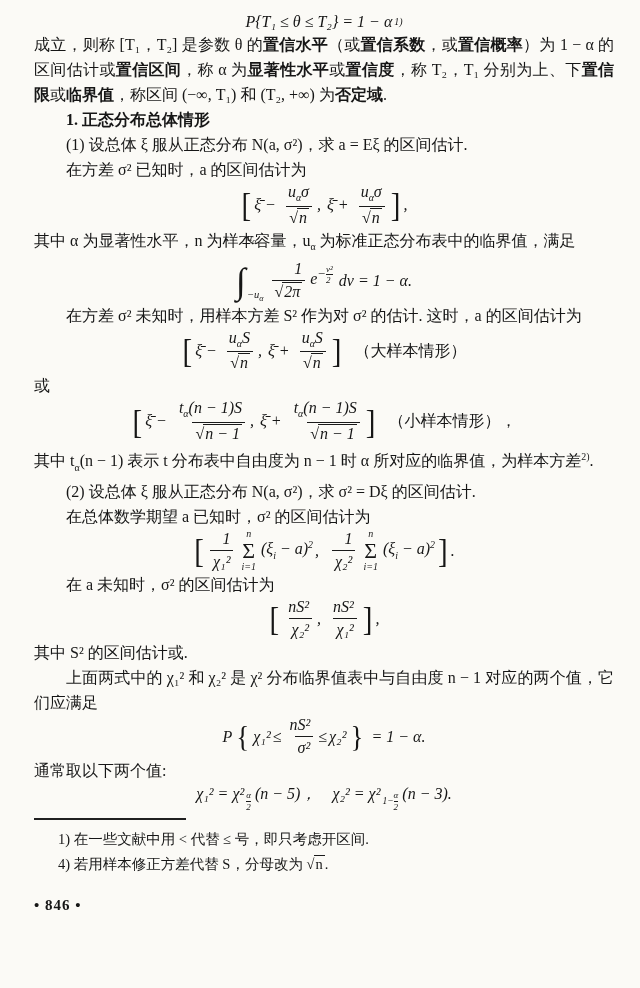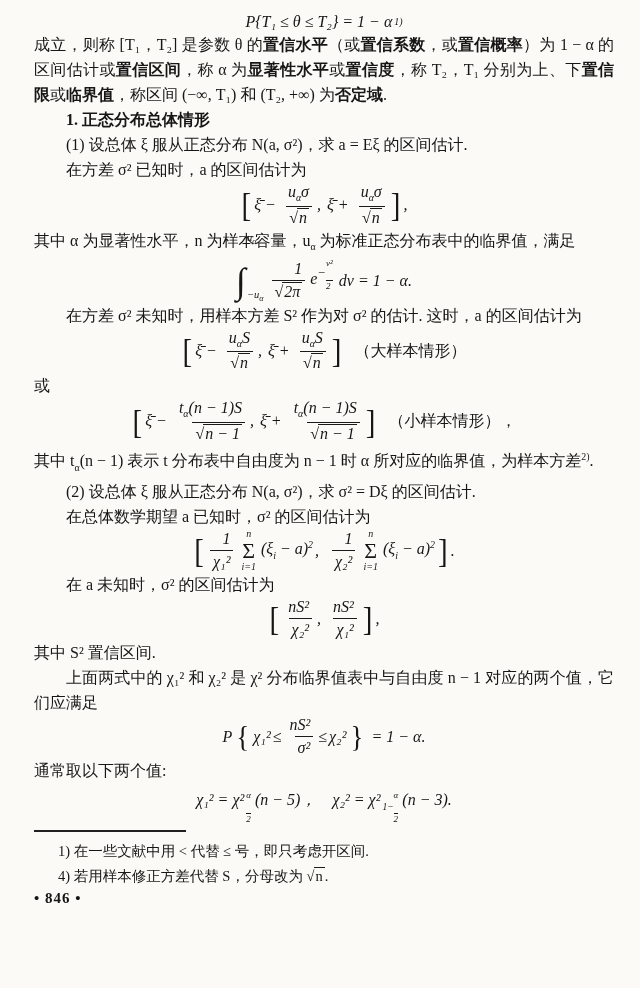--- a/index.html
+++ b/index.html
@@ -37,30 +37,30 @@
 
   .integral { display: inline-flex; align-items: center; margin-right: 3px; }
   .int-sign { font-size: 36px; line-height: 0.9; font-style: normal; }
   .int-lims { display: inline-flex; flex-direction: column; justify-content: flex-end; height: 44px; font-size: 10.5px; line-height: 1; margin-left: 1px; gap: 44px; }
   .int-lims sub { font-size: 8px; }
 
   .sum { display: inline-flex; flex-direction: column; align-items: center; font-size: 10px; line-height: 1.05; margin: 0 3px; }
   .sum-sign { font-size: 22px; line-height: 1; font-style: normal; }
 
   .exp { position: relative; top: -0.5em; font-size: 0.8em; white-space: nowrap; }
-  .tfrac { display: inline-flex; flex-direction: column; align-items: stretch; text-align: left; font-size: 9px; line-height: 1.15; vertical-align: middle; gap: 12px; }
+  .tfrac { display: inline-flex; flex-direction: column; align-items: stretch; text-align: left; font-size: 9px; line-height: 1.15; vertical-align: middle; }
   .tfrac .tden { border-top: 1px solid #1a1a1a; }
   .chisub { display: inline-flex; align-items: center; font-size: 9.5px; transform: translateY(7px); line-height: 1; margin-right: 2px; }
   .gap-left { margin-left: 14px; }
 
   .fnblock { margin-top: 13px; }
   .divider { width: 152px; border-top: 2.5px solid #202020; margin: 0 0 7px 0; }
   .fn { font-size: 14.5px; line-height: 24px; margin: 0; padding-left: 24px; }
   .fn .rad { border-top: 1.3px solid #1a1a1a; }
-  .pageno { font-weight: bold; font-size: 15px; margin-top: 1px; letter-spacing: 1px; }
+  .pageno { font-weight: bold; font-size: 15px; margin-top: 20px; letter-spacing: 1px; }
 </style>
 </head>
 <body>
 
 <div class="page">
 
   <div class="fline">
     <span class="grp">P{T₁ ≤ θ ≤ T₂} = 1 − α</span>
       <sup>1)</sup>
   </div>
@@ -192,21 +192,21 @@
     </span>
     <span class="grp">, </span>
     <span class="frac">
       <span class="num">nS²</span>
       <span class="den">χ₁²</span>
     </span>
     <span class="br">]</span>
     <span class="grp">,</span>
   </div>
 
-  <p class="para">其中 S² 置信区间.</p>
+  <p class="para">其中 S² 的区间估计或.</p>
 
   <p class="para indent">上面两式中的 χ₁² 和 χ₂² 是 χ² 分布临界值表中与自由度 n − 1 对应的两个值，它们应满足</p>
 
   <div class="fline">
     <span class="grp">P</span>
     <span class="brace">{</span>
     <span class="grp">χ₁²</span>
     <span class="grp">≤</span>
     <span class="frac">
       <span class="num">nS²</span>

